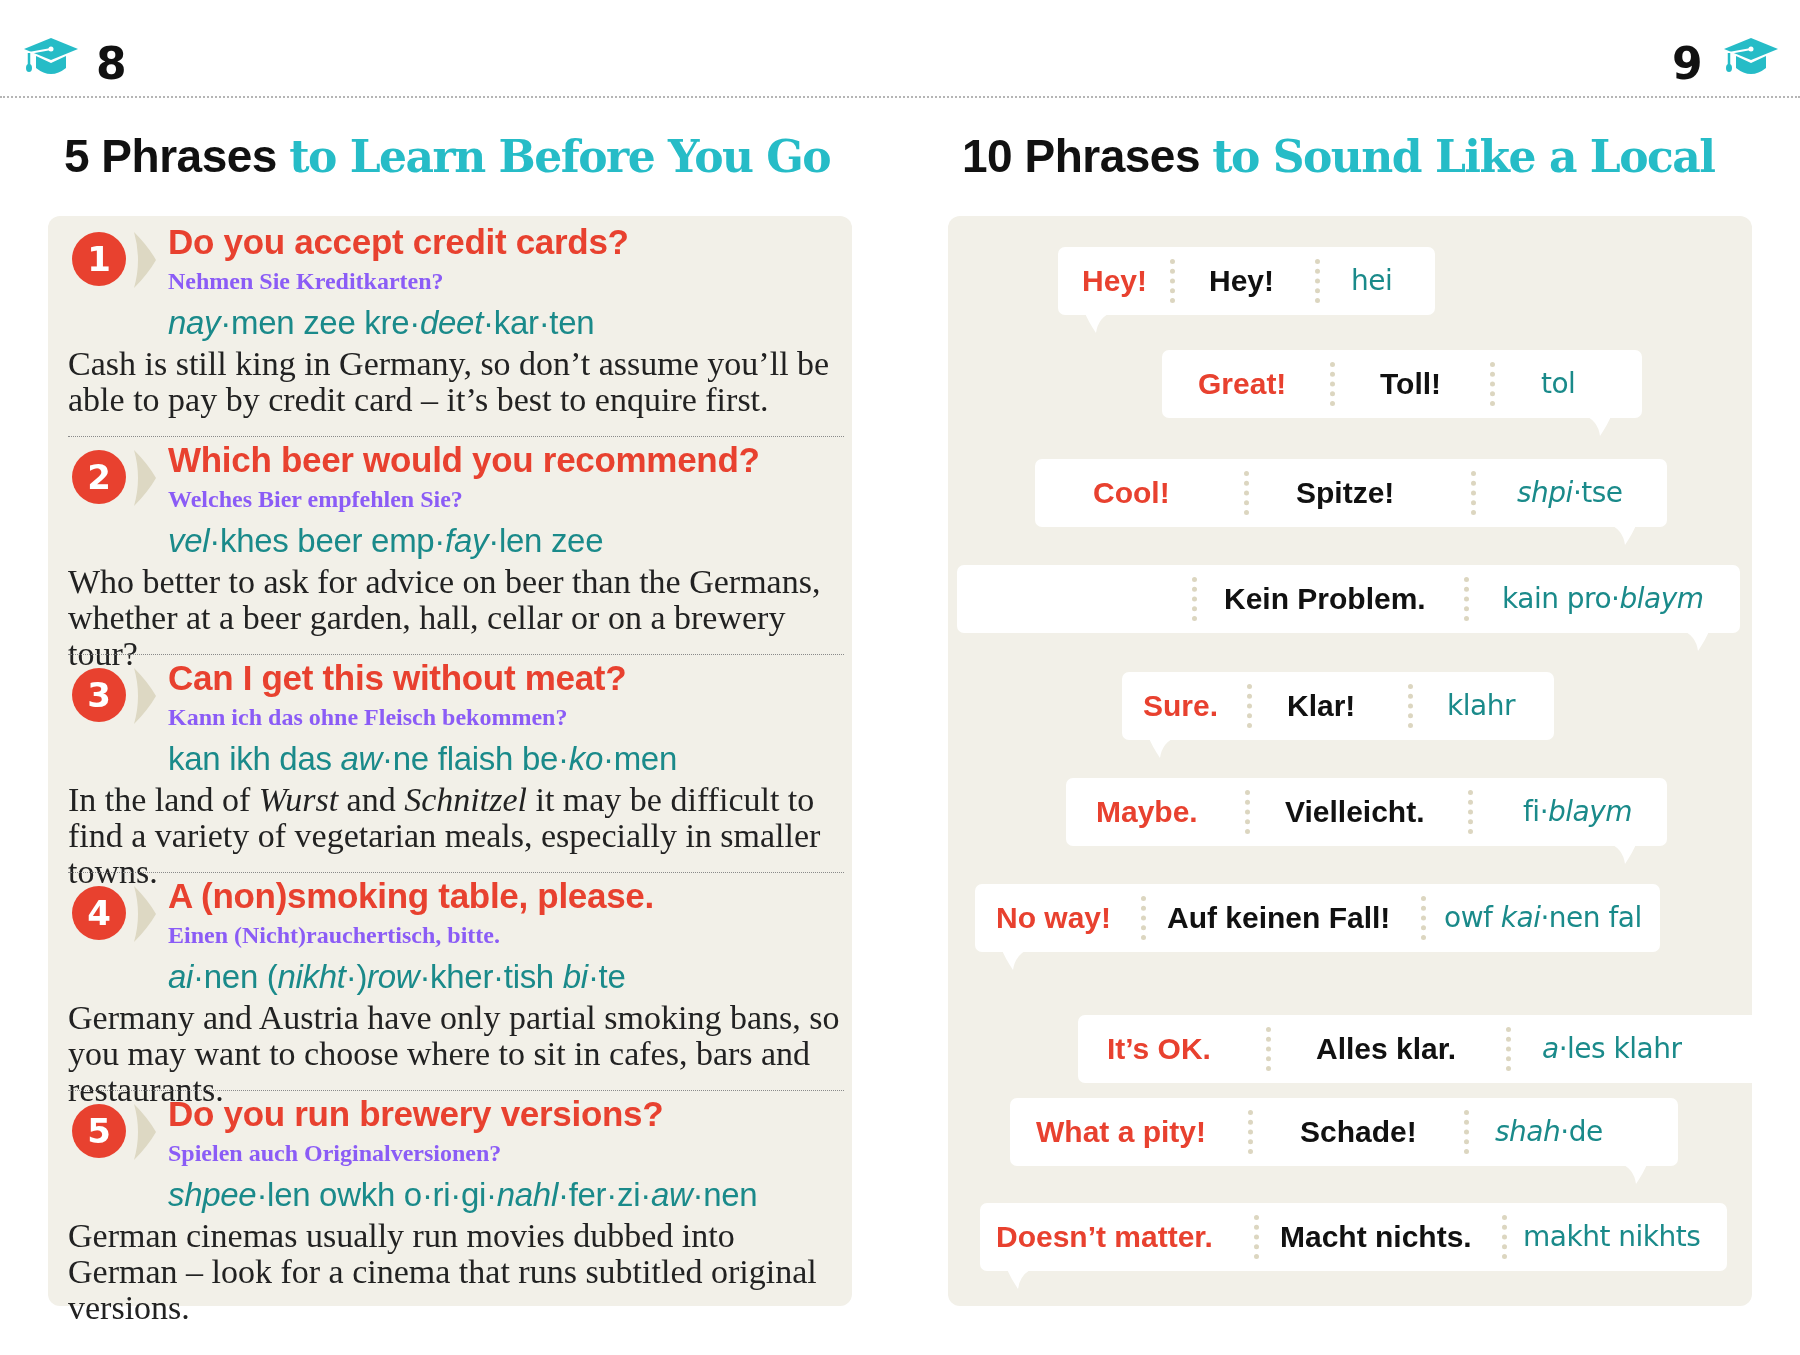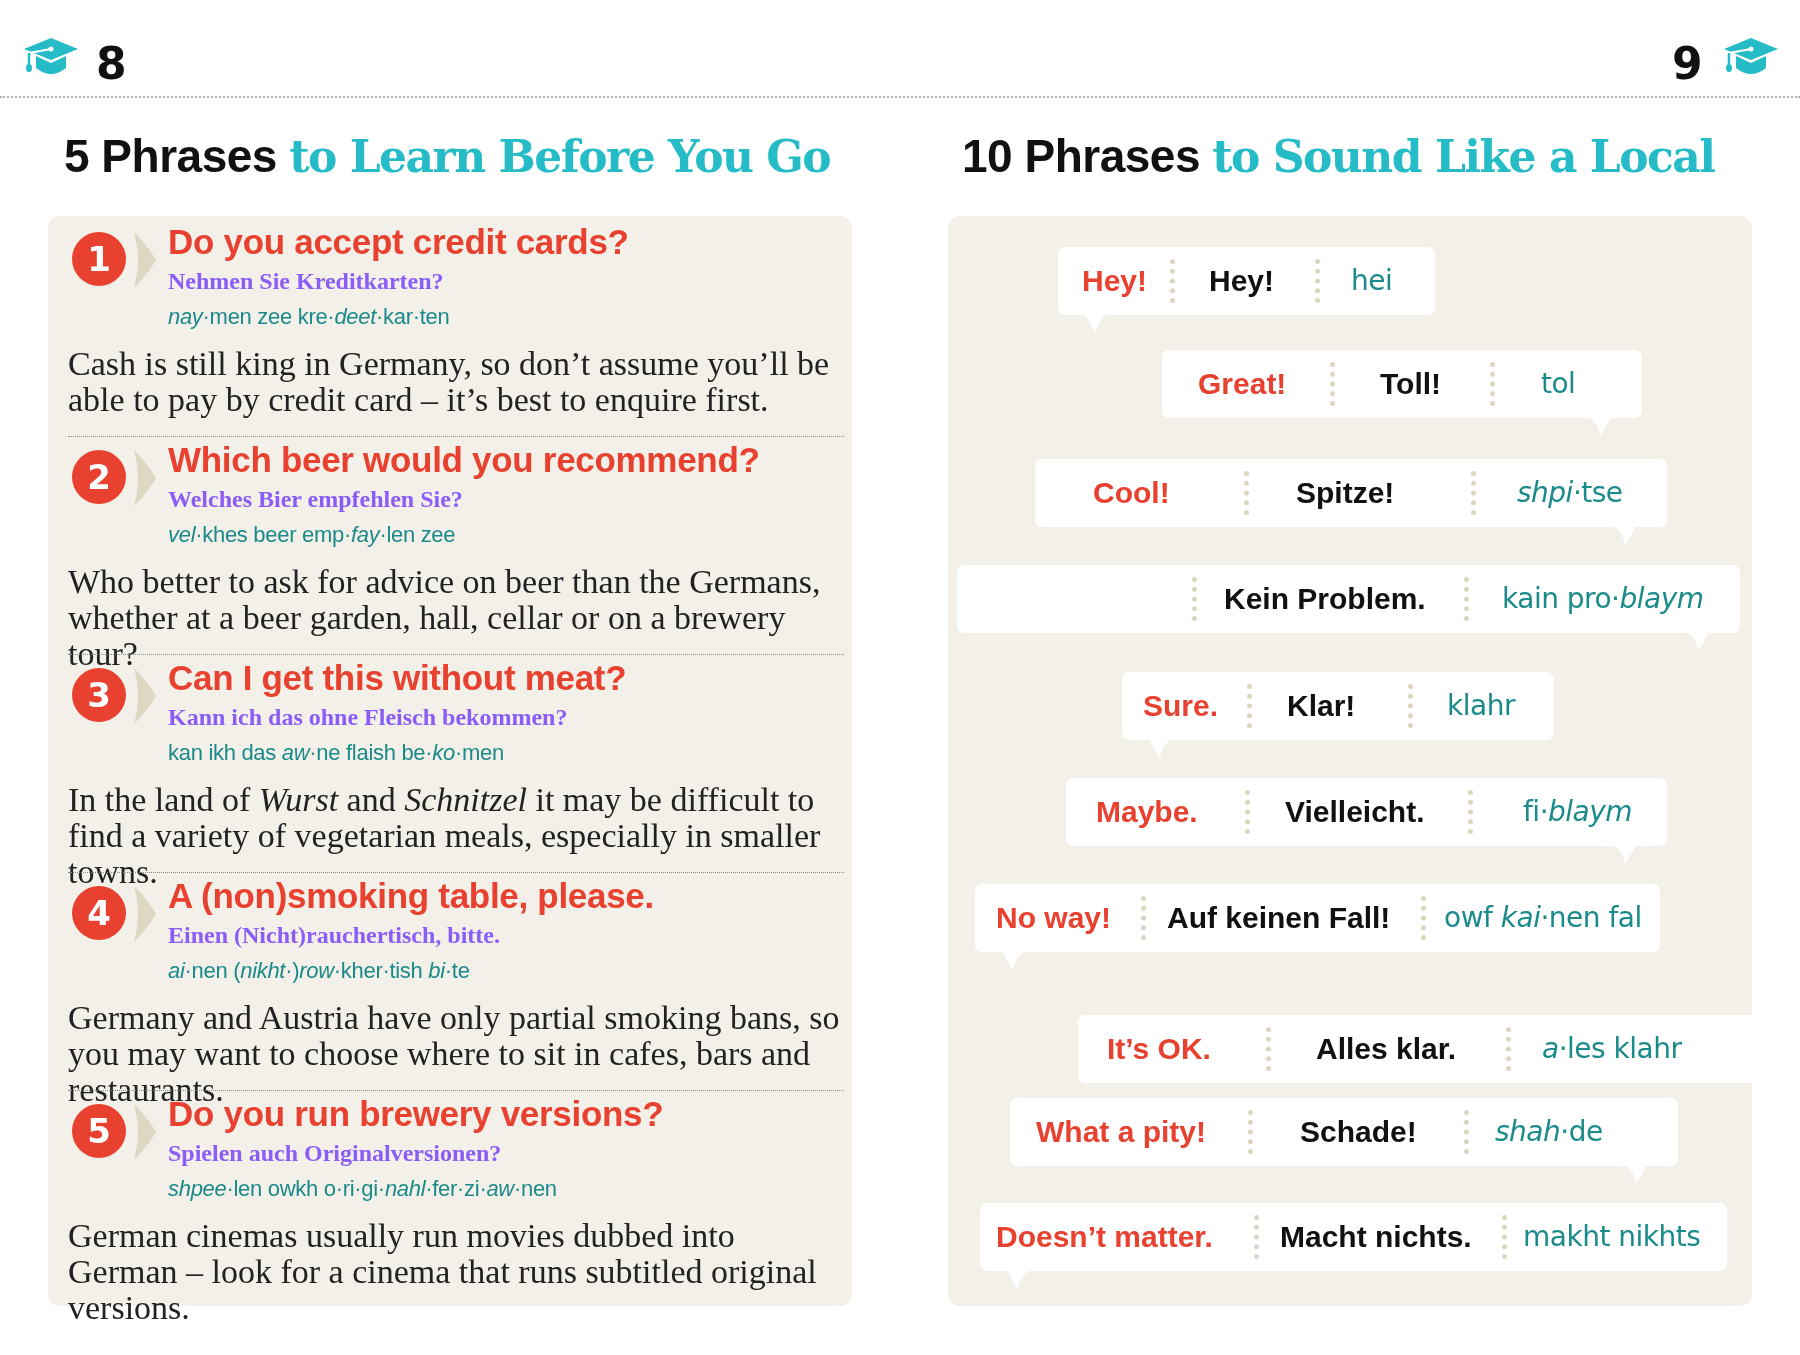--- a/index.html
+++ b/index.html
@@ -15,21 +15,21 @@
   .section-title .accent { font-family: "DejaVu Serif", serif; font-weight: bold; color: #26bcc7; letter-spacing: -1.5px; font-size: 44px; }
 
   .panel { position: absolute; top: 216px; width: 804px; height: 1090px; background: #f2f0e8; border-radius: 12px; }
 
   
   .phrase { position: absolute; left: 48px; width: 804px; }
   .phrase .badge { position: absolute; left: 24px; top: 14px; width: 54px; height: 54px; border-radius: 50%; background: #e8412f; color: #fff; font-family: "DejaVu Sans", sans-serif; font-weight: bold; font-size: 34px; line-height: 54px; text-align: center; }
   .phrase .chev { position: absolute; left: 84px; top: 14px; width: 26px; height: 56px; }
   .phrase .en { position: absolute; left: 120px; top: 4px; font-weight: bold; font-size: 35px; color: #e8412f; white-space: nowrap; letter-spacing: -0.3px; }
   .phrase .de { position: absolute; left: 120px; top: 50px; font-weight: bold; font-size: 24px; color: #8b5cf6; white-space: nowrap; font-family: Liberation Serif, serif; }
-  .phrase .pr { position: absolute; left: 120px; top: 86px; font-size: 22px; color: #1a8a8a; white-space: nowrap; letter-spacing: -0.3px; }
+  .phrase .pr { position: absolute; left: 120px; top: 86px; font-size: 33px; color: #1a8a8a; white-space: nowrap; letter-spacing: -0.3px; }
   .phrase .pr i { font-style: italic; }
   .phrase .note { position: absolute; left: 20px; top: 128px; width: 780px; font-family: "Liberation Serif", serif; font-size: 34px; line-height: 36px; color: #222; }
   .phrase .note i { font-style: italic; }
   .phrase .rule { position: absolute; left: 20px; top: 218px; width: 776px; border-top: 1.5px dotted #8a8a8a; }
 
   
   .bubble { position: absolute; background: #ffffff; border-radius: 7px; height: 68px; }
   .bubble .tail { position: absolute; width: 30px; height: 22px; bottom: -18px; }
   .bubble .tail.left { left: 26px; }
   .bubble .tail.right { right: 30px; }

